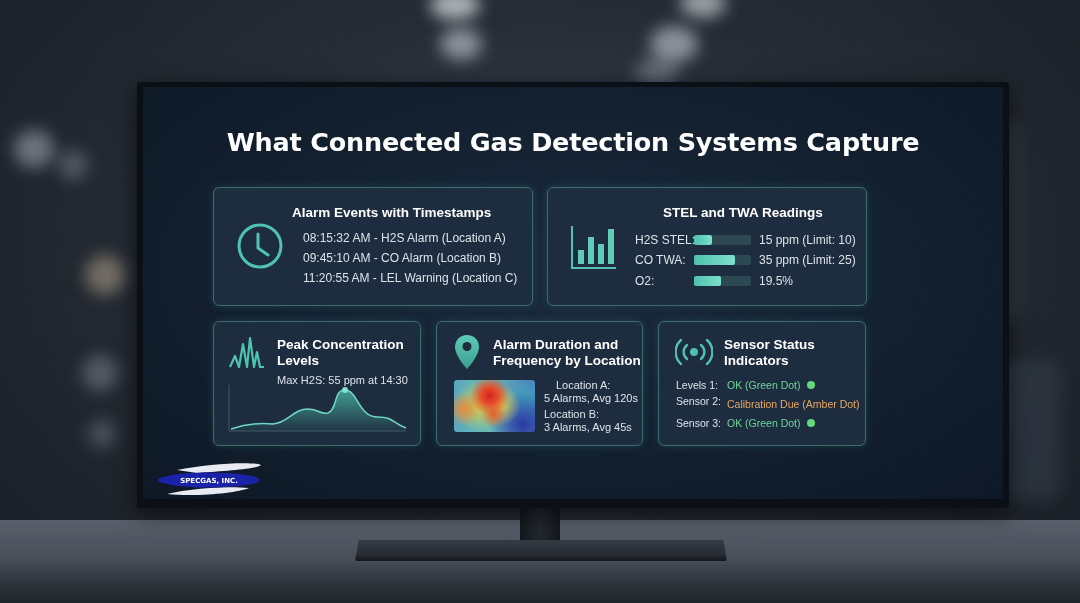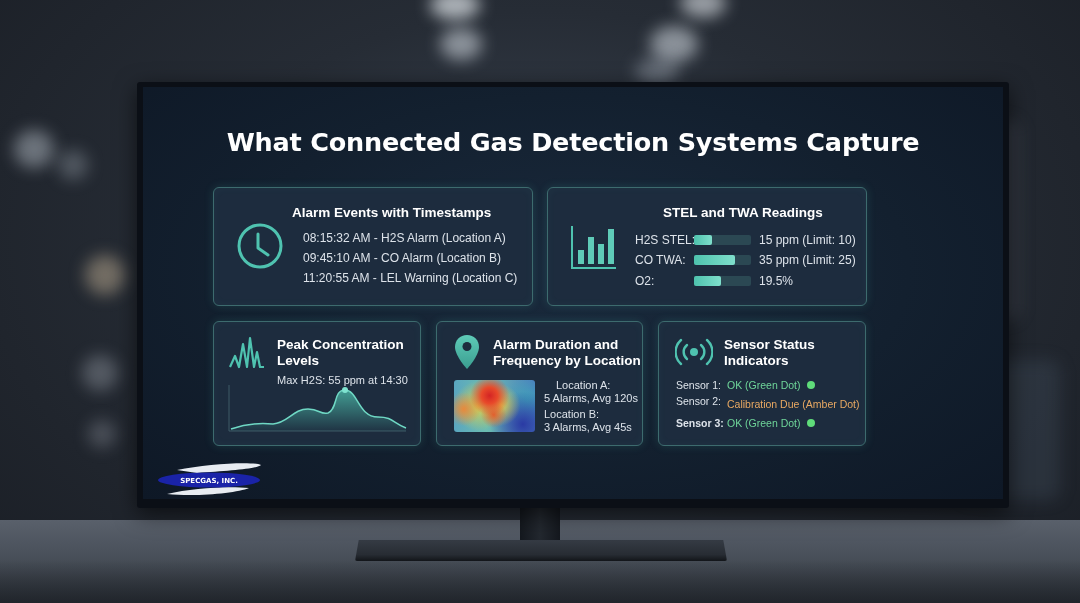--- a/index.html
+++ b/index.html
@@ -201,29 +201,29 @@
           <circle cx="19" cy="15" r="4" fill="#4fc3b0"></circle>
           <path d="M12 8 A9 9 0 0 0 12 22" fill="none" stroke="#4fc3b0" stroke-width="2.4" stroke-linecap="round"></path>
           <path d="M26 8 A9 9 0 0 1 26 22" fill="none" stroke="#4fc3b0" stroke-width="2.4" stroke-linecap="round"></path>
           <path d="M6 3 A16 16 0 0 0 6 27" fill="none" stroke="#4fc3b0" stroke-width="2.4" stroke-linecap="round"></path>
           <path d="M32 3 A16 16 0 0 1 32 27" fill="none" stroke="#4fc3b0" stroke-width="2.4" stroke-linecap="round"></path>
         </svg>
       </span>
       <div class="card-title" style="left:65px;top:15px;">Sensor Status</div>
       <div class="card-title" style="left:65px;top:31px;">Indicators</div>
 
-      <div class="txt" style="left:17px;top:57px;font-size:10.5px;">Sensor 1:</div>
+      <div class="txt" style="left:17px;top:57px;font-size:10.5px;">Levels 1:</div>
       <div class="txt" style="left:68px;top:57px;font-size:10.5px;color:#6fd69a;">
         <span>OK (Green Dot)</span><span class="dot"></span>
       </div>
 
       <div class="txt" style="left:17px;top:73px;font-size:10.5px;">Sensor 2:</div>
       <div class="txt" style="left:68px;top:76px;font-size:10.5px;color:#e8a862;">Calibration Due (Amber Dot)</div>
 
-      <div class="txt" style="left:17px;top:95px;font-size:10.5px;font-weight:bold;">Sensor 3:</div>
+      <div class="txt" style="left:17px;top:95px;font-size:10.5px;">Sensor 3:</div>
       <div class="txt" style="left:68px;top:95px;font-size:10.5px;color:#6fd69a;">
         <span>OK (Green Dot)</span><span class="dot"></span>
       </div>
     </div>
 
     <div class="logo">
       <svg width="110" height="36" viewBox="0 0 110 36">
         <path d="M20 8 C50 2,95 -1,104 3 C100 7,70 9,40 11 Z" fill="#e8ecf2"></path>
         <path d="M10 32 C35 26,70 24,92 26 C80 31,40 35,10 32 Z" fill="#e8ecf2"></path>
         <ellipse cx="52" cy="18" rx="51" ry="7.5" fill="#1a23a8"></ellipse>

